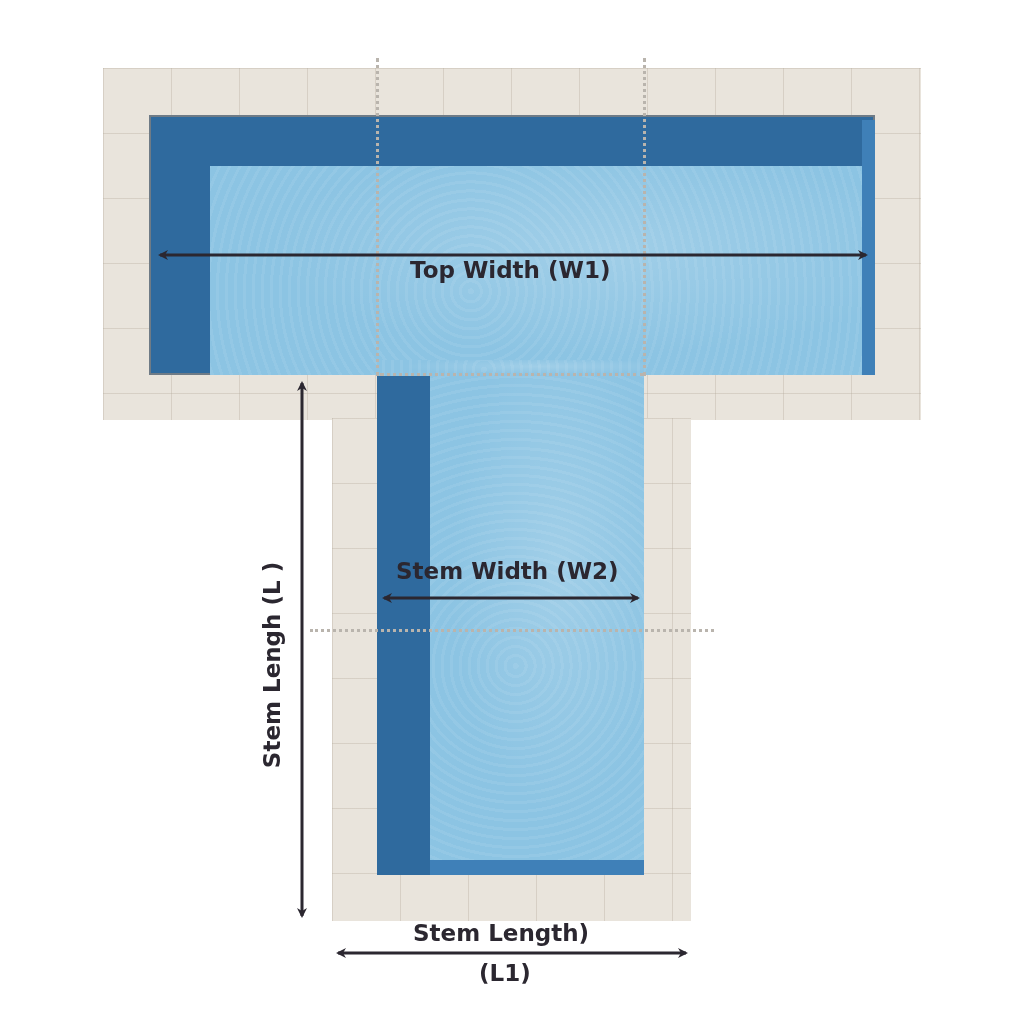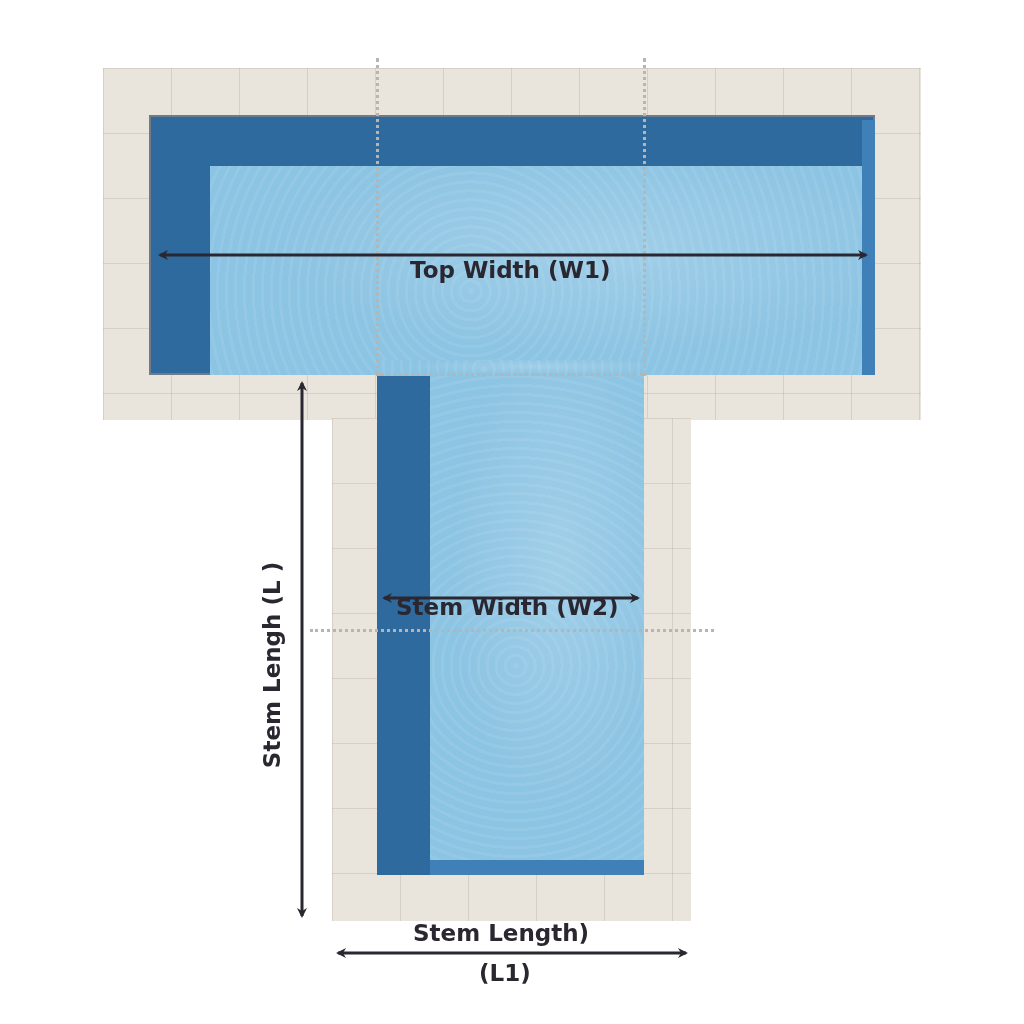--- a/index.html
+++ b/index.html
@@ -59,17 +59,17 @@
     </defs>
     <g stroke="#2b2730" stroke-width="3" fill="none">
       <line x1="160" y1="255" x2="866" y2="255" marker-start="url(#ah)" marker-end="url(#ah)" style="--s:1"></line>
       <line x1="384" y1="598" x2="638" y2="598" marker-start="url(#ah)" marker-end="url(#ah)"></line>
       <line x1="302" y1="383" x2="302" y2="916" marker-start="url(#ah)" marker-end="url(#ah)"></line>
       <line x1="338" y1="953" x2="686" y2="953" marker-start="url(#ah)" marker-end="url(#ah)"></line>
     </g>
   </svg>
 
   <div class="label" style="left:410px; top:228px;margin-top:31px;">Top Width (W1)</div>
-  <div class="label" style="left:396px; top:560px;margin-top:36px;">Stem Width (W2)</div>
+  <div class="label" style="left:396px; top:560px;">Stem Width (W2)</div>
   <div class="label" style="left:272px; top:665px; transform: translate(-50%,-50%) rotate(-90deg); transform-origin: center;">Stem Lengh (L )</div>
   <div class="label" style="left:413px; top:922px;text-align:center;">Stem Length)</div>
   <div class="label" style="left:479px; top:962px;">(L1)</div>
 </div>
 
 </body></html>

